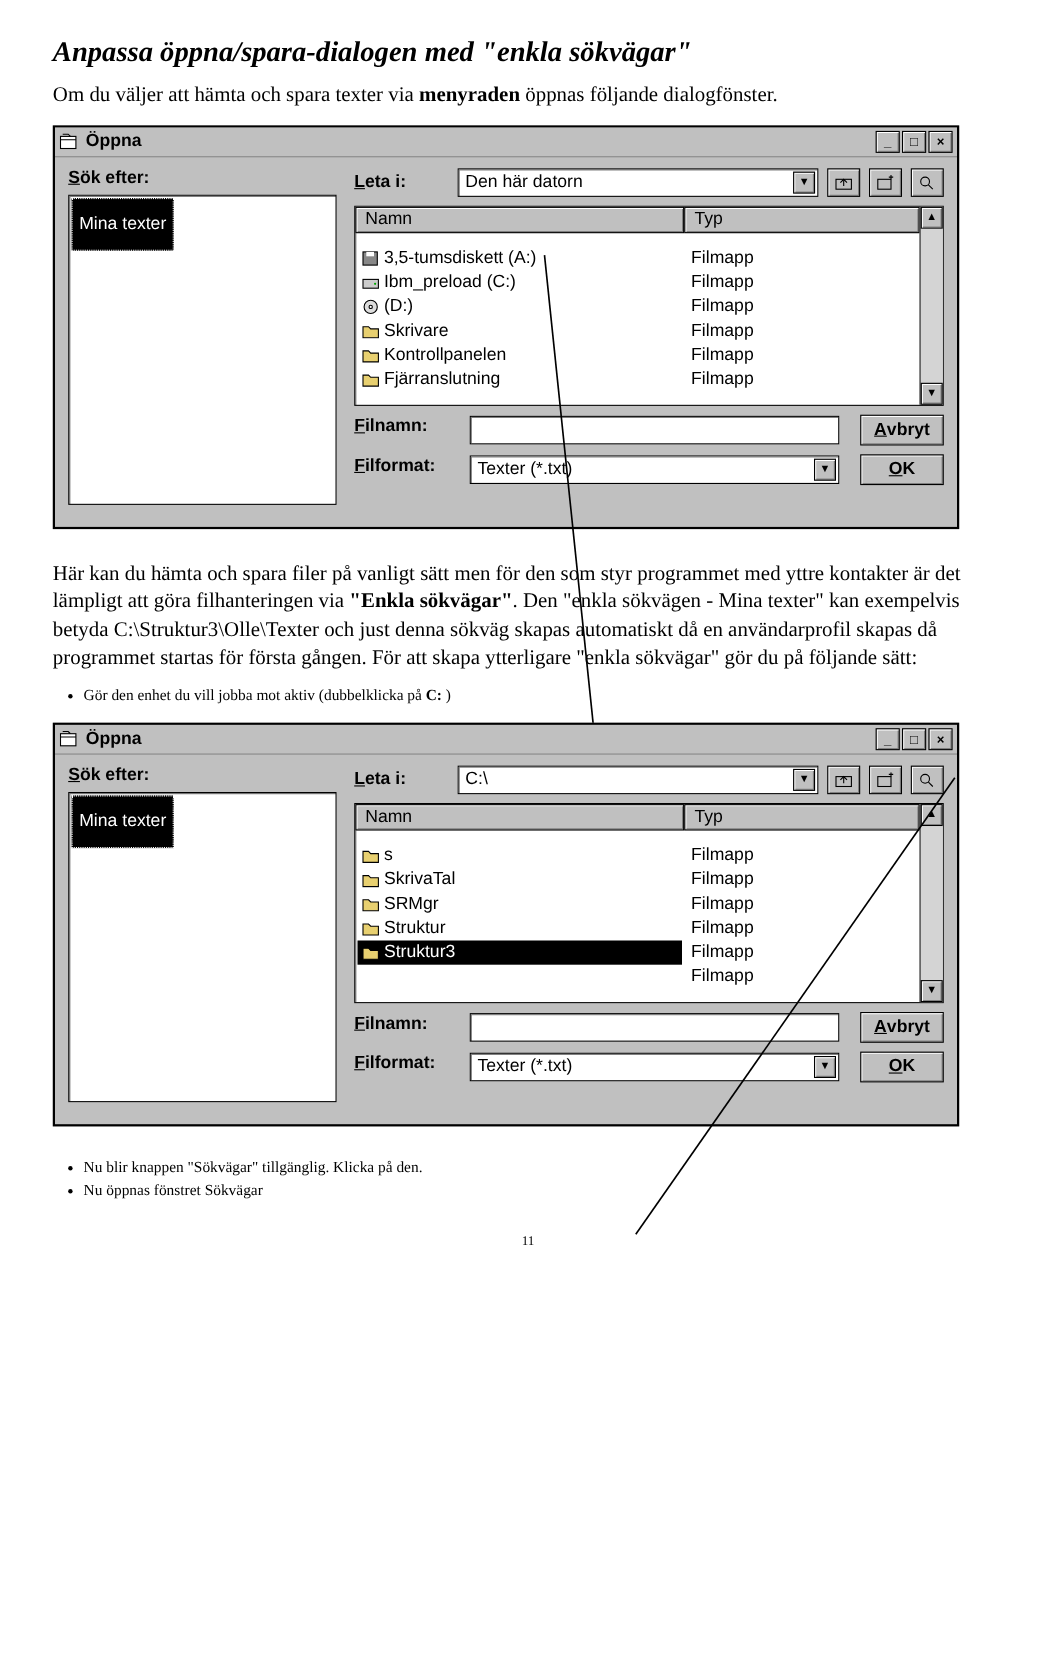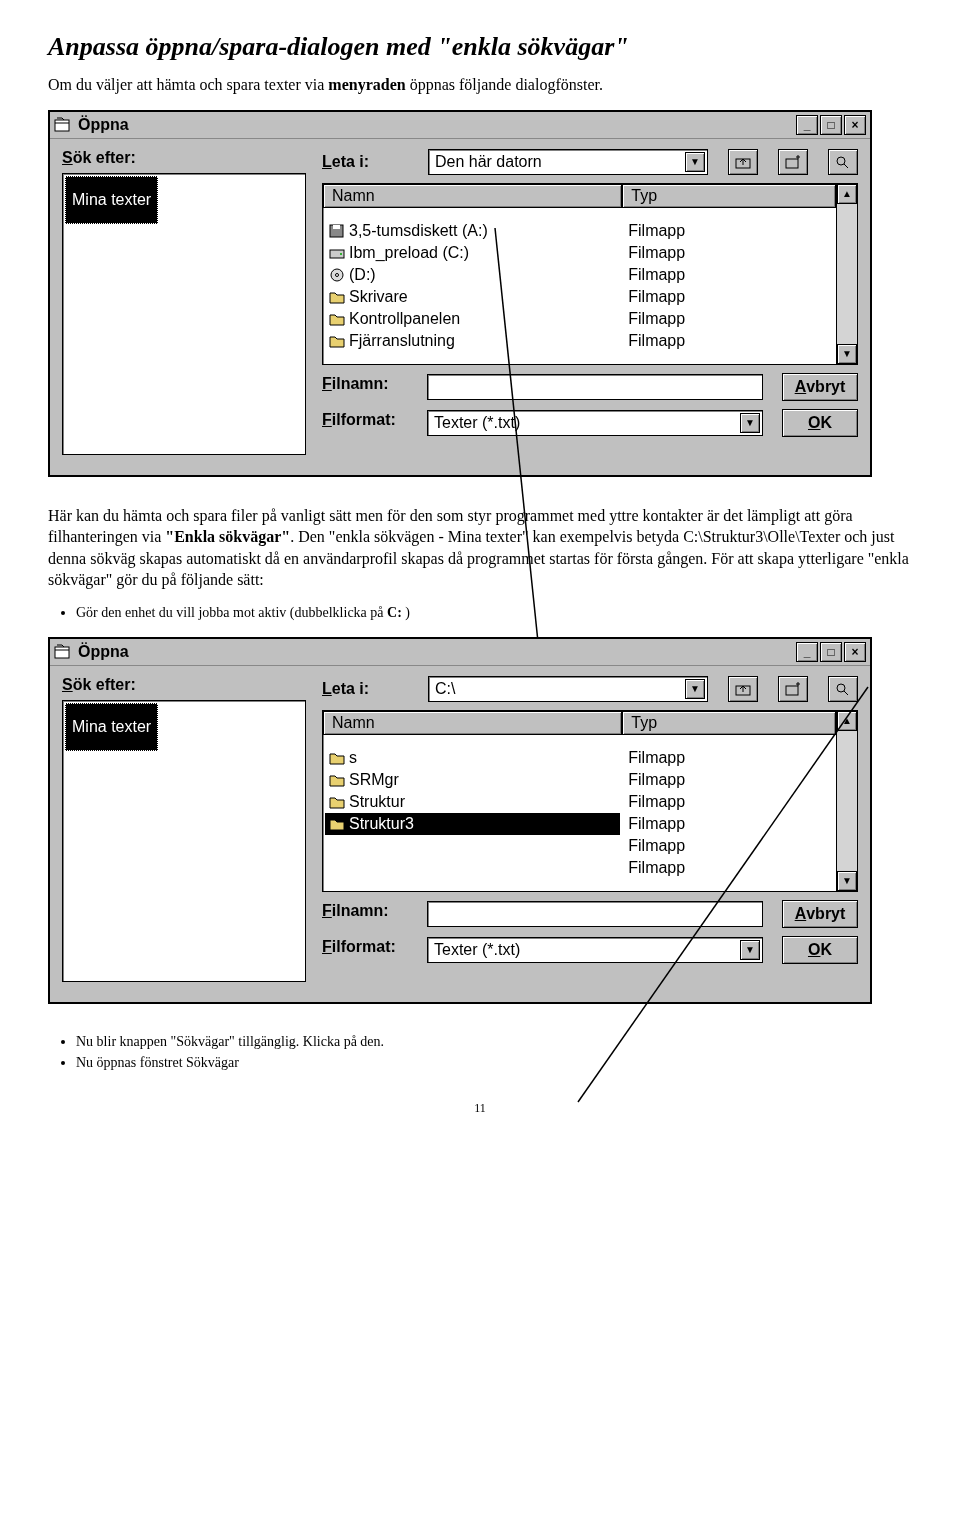--- a/index.html
+++ b/index.html
@@ -1,34 +1,34 @@
 <!DOCTYPE html>
 <html><head>
 <meta charset="utf-8">
 <style>
 body{margin:0;font-family:"Times New Roman",serif;background:#fff;color:#000;padding:32px 48px;width:960px;box-sizing:border-box}
 .heading{font-size:26px;font-style:italic;font-weight:bold;margin-bottom:12px}
-.para{font-size:16px;line-height:1.35;margin:12px 0}
+.para{font-size:19px;line-height:1.35;margin:12px 0}
 .bold{font-weight:bold}
 .dialog-wrap{position:relative;margin:14px 0 28px 0}
 .dialog{background:#c0c0c0;border:2px solid #000;width:820px;font-family:Arial,Helvetica,sans-serif;font-size:16px}
 .titlebar{display:flex;align-items:center;background:#c0c0c0;padding:3px 4px;border-bottom:1px solid #888}
 .app-icon{display:inline-flex;margin-right:6px}
 .app-icon svg{width:18px;height:18px}
 .titlebar-title{font-weight:bold;flex:1}
 .win-btns{display:flex;gap:2px}
 .win-btn{width:20px;height:18px;background:#c0c0c0;border:1px solid #000;box-shadow:inset 1px 1px #fff,inset -1px -1px #808080;display:flex;align-items:center;justify-content:center;font-size:12px;font-weight:bold}
 .dlg-body{padding:10px 12px 20px 12px;display:flex;gap:16px}
 .left-col{width:244px}
 .label{font-weight:bold;margin-bottom:6px;display:block}
 .underline{text-decoration:underline}
 .listbox{background:#fff;border:1px solid #000;height:280px;box-shadow:inset 1px 1px #808080}
 .listbox .sel{background:#000;color:#fff;padding:14px 6px;border:1px dotted #fff;margin:2px;display:inline-block}
 .right-col{flex:1;display:flex;flex-direction:column;gap:8px}
-.row{display:flex;align-items:center;gap:20px}
+.row{display:flex;align-items:center;gap:8px}
 .row .label{margin:0;min-width:86px}
 .combo{display:flex;align-items:center;background:#fff;border:1px solid #000;box-shadow:inset 1px 1px #808080;height:24px;flex:1;padding:0 2px 0 6px}
 .combo-text{flex:1}
 .combo-btn{width:18px;height:18px;background:#c0c0c0;border:1px solid #000;box-shadow:inset 1px 1px #fff,inset -1px -1px #808080;display:flex;align-items:center;justify-content:center;font-size:10px}
 .sq-btn{width:28px;height:24px;background:#c0c0c0;border:1px solid #000;box-shadow:inset 1px 1px #fff,inset -1px -1px #808080;display:flex;align-items:center;justify-content:center;font-size:14px}
 .file-area{display:flex;border:1px solid #000;box-shadow:inset 1px 1px #808080;background:#fff}
 .file-list{flex:1;display:flex}
 .file-col{flex:1}
 .file-head{background:#c0c0c0;border:1px solid #000;box-shadow:inset 1px 1px #fff,inset -1px -1px #808080;padding:2px 8px;font-weight:normal}
 .file-items{padding:12px 2px}
@@ -264,20 +264,26 @@
                   <div class="file-item">
                     <span class="fi-icon"><svg width="16" height="14">
                         <path d="M1 3h5l2 2h7v8H1z" fill="#e8d070" stroke="#000"></path>
                       </svg></span>
                     <span>s</span>
                   </div>
                   <div class="file-item">
                     <span class="fi-icon"><svg width="16" height="14">
                         <path d="M1 3h5l2 2h7v8H1z" fill="#e8d070" stroke="#000"></path>
                       </svg></span>
+                    <span>SkrivaTal</span>
+                  </div>
+                  <div class="file-item">
+                    <span class="fi-icon"><svg width="16" height="14">
+                        <path d="M1 3h5l2 2h7v8H1z" fill="#e8d070" stroke="#000"></path>
+                      </svg></span>
                     <span>SRMgr</span>
                   </div>
                   <div class="file-item">
                     <span class="fi-icon"><svg width="16" height="14">
                         <path d="M1 3h5l2 2h7v8H1z" fill="#e8d070" stroke="#000"></path>
                       </svg></span>
                     <span>Struktur</span>
                   </div>
                   <div class="file-item sel">
                     <span class="fi-icon"><svg width="16" height="14">

